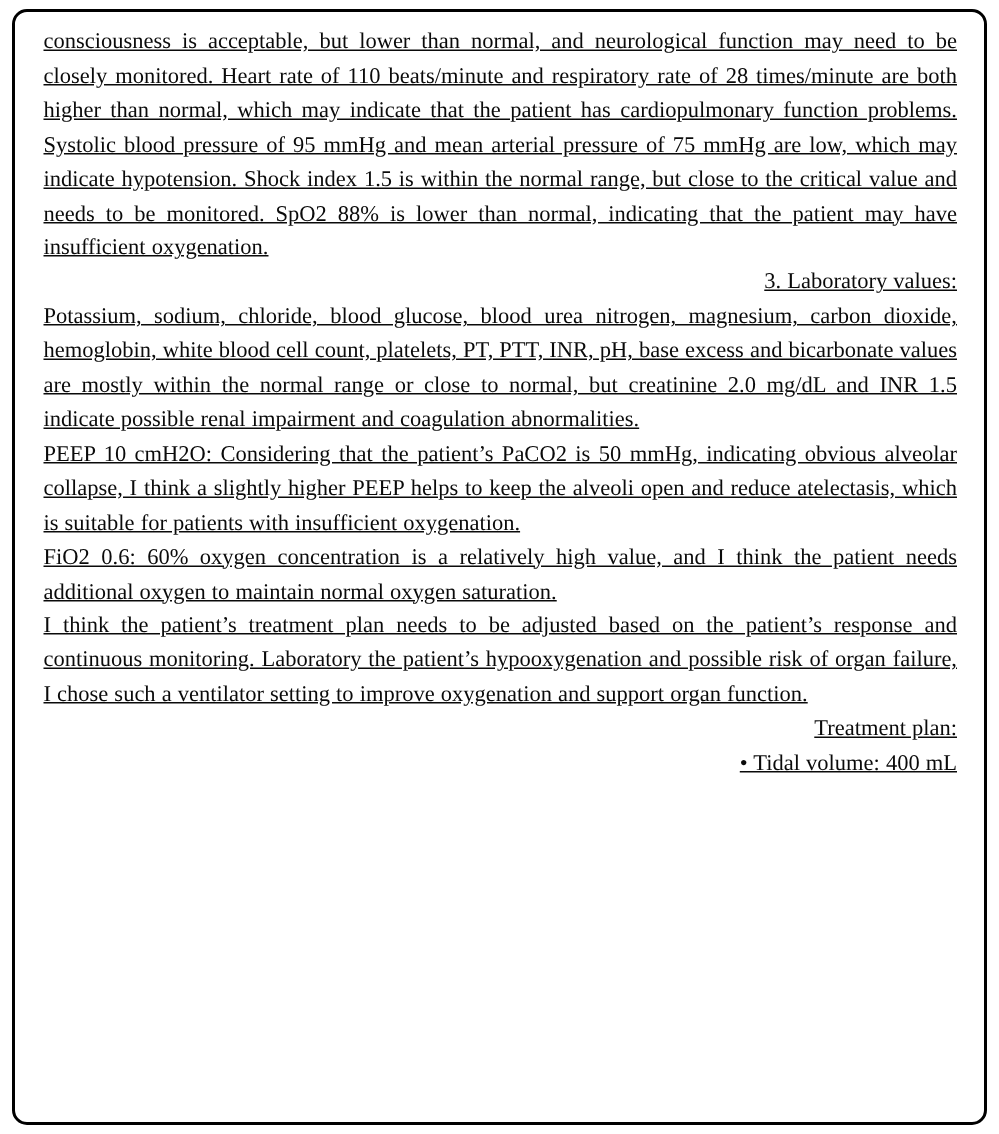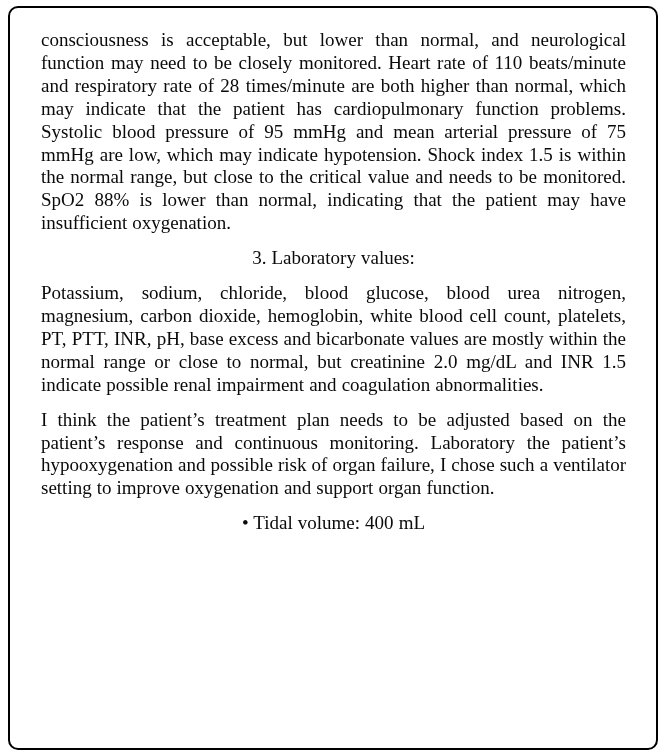--- a/index.html
+++ b/index.html
@@ -22,34 +22,38 @@
     width: 650px;
     height: 744px;
     box-sizing: border-box;
     border: 2px solid #000000;
     border-radius: 10px;
     padding: 9px 18px 8px 19px;
     overflow: hidden;
     background: #ffffff;
   }
   .para {
-    margin: 12px;
-    font-size: 19px;
+    margin: 0;
+    font-size: 15px;
     line-height: 22.9px;
     text-align: justify;
     text-justify: inter-word;
     word-spacing: 0.3px;
+    text-decoration: underline;
   }
   .para.heading,
   .para.bullet {
-    text-align: center;
+    text-align: right;
   }
 </style>
 </head>
 <body>
 
 <div class="frame">
   <p class="para">consciousness is acceptable, but lower than normal, and neurological function may need to be closely monitored. Heart rate of 110 beats/minute and respiratory rate of 28 times/minute are both higher than normal, which may indicate that the patient has cardiopulmonary function problems. Systolic blood pressure of 95 mmHg and mean arterial pressure of 75 mmHg are low, which may indicate hypotension. Shock index 1.5 is within the normal range, but close to the critical value and needs to be monitored. SpO2 88% is lower than normal, indicating that the patient may have insufficient oxygenation.</p>
   <p class="para heading">3. Laboratory values:</p>
   <p class="para">Potassium, sodium, chloride, blood glucose, blood urea nitrogen, magnesium, carbon dioxide, hemoglobin, white blood cell count, platelets, PT, PTT, INR, pH, base excess and bicarbonate values are mostly within the normal range or close to normal, but creatinine 2.0 mg/dL and INR 1.5 indicate possible renal impairment and coagulation abnormalities.</p>
+  <p class="para">PEEP 10 cmH2O: Considering that the patient’s PaCO2 is 50 mmHg, indicating obvious alveolar collapse, I think a slightly higher PEEP helps to keep the alveoli open and reduce atelectasis, which is suitable for patients with insufficient oxygenation.</p>
+  <p class="para">FiO2 0.6: 60% oxygen concentration is a relatively high value, and I think the patient needs additional oxygen to maintain normal oxygen saturation.</p>
   <p class="para">I think the patient’s treatment plan needs to be adjusted based on the patient’s response and continuous monitoring. Laboratory the patient’s hypooxygenation and possible risk of organ failure, I chose such a ventilator setting to improve oxygenation and support organ function.</p>
+  <p class="para heading">Treatment plan:</p>
   <p class="para bullet">• Tidal volume: 400 mL</p>
 </div>
 
 </body></html>

